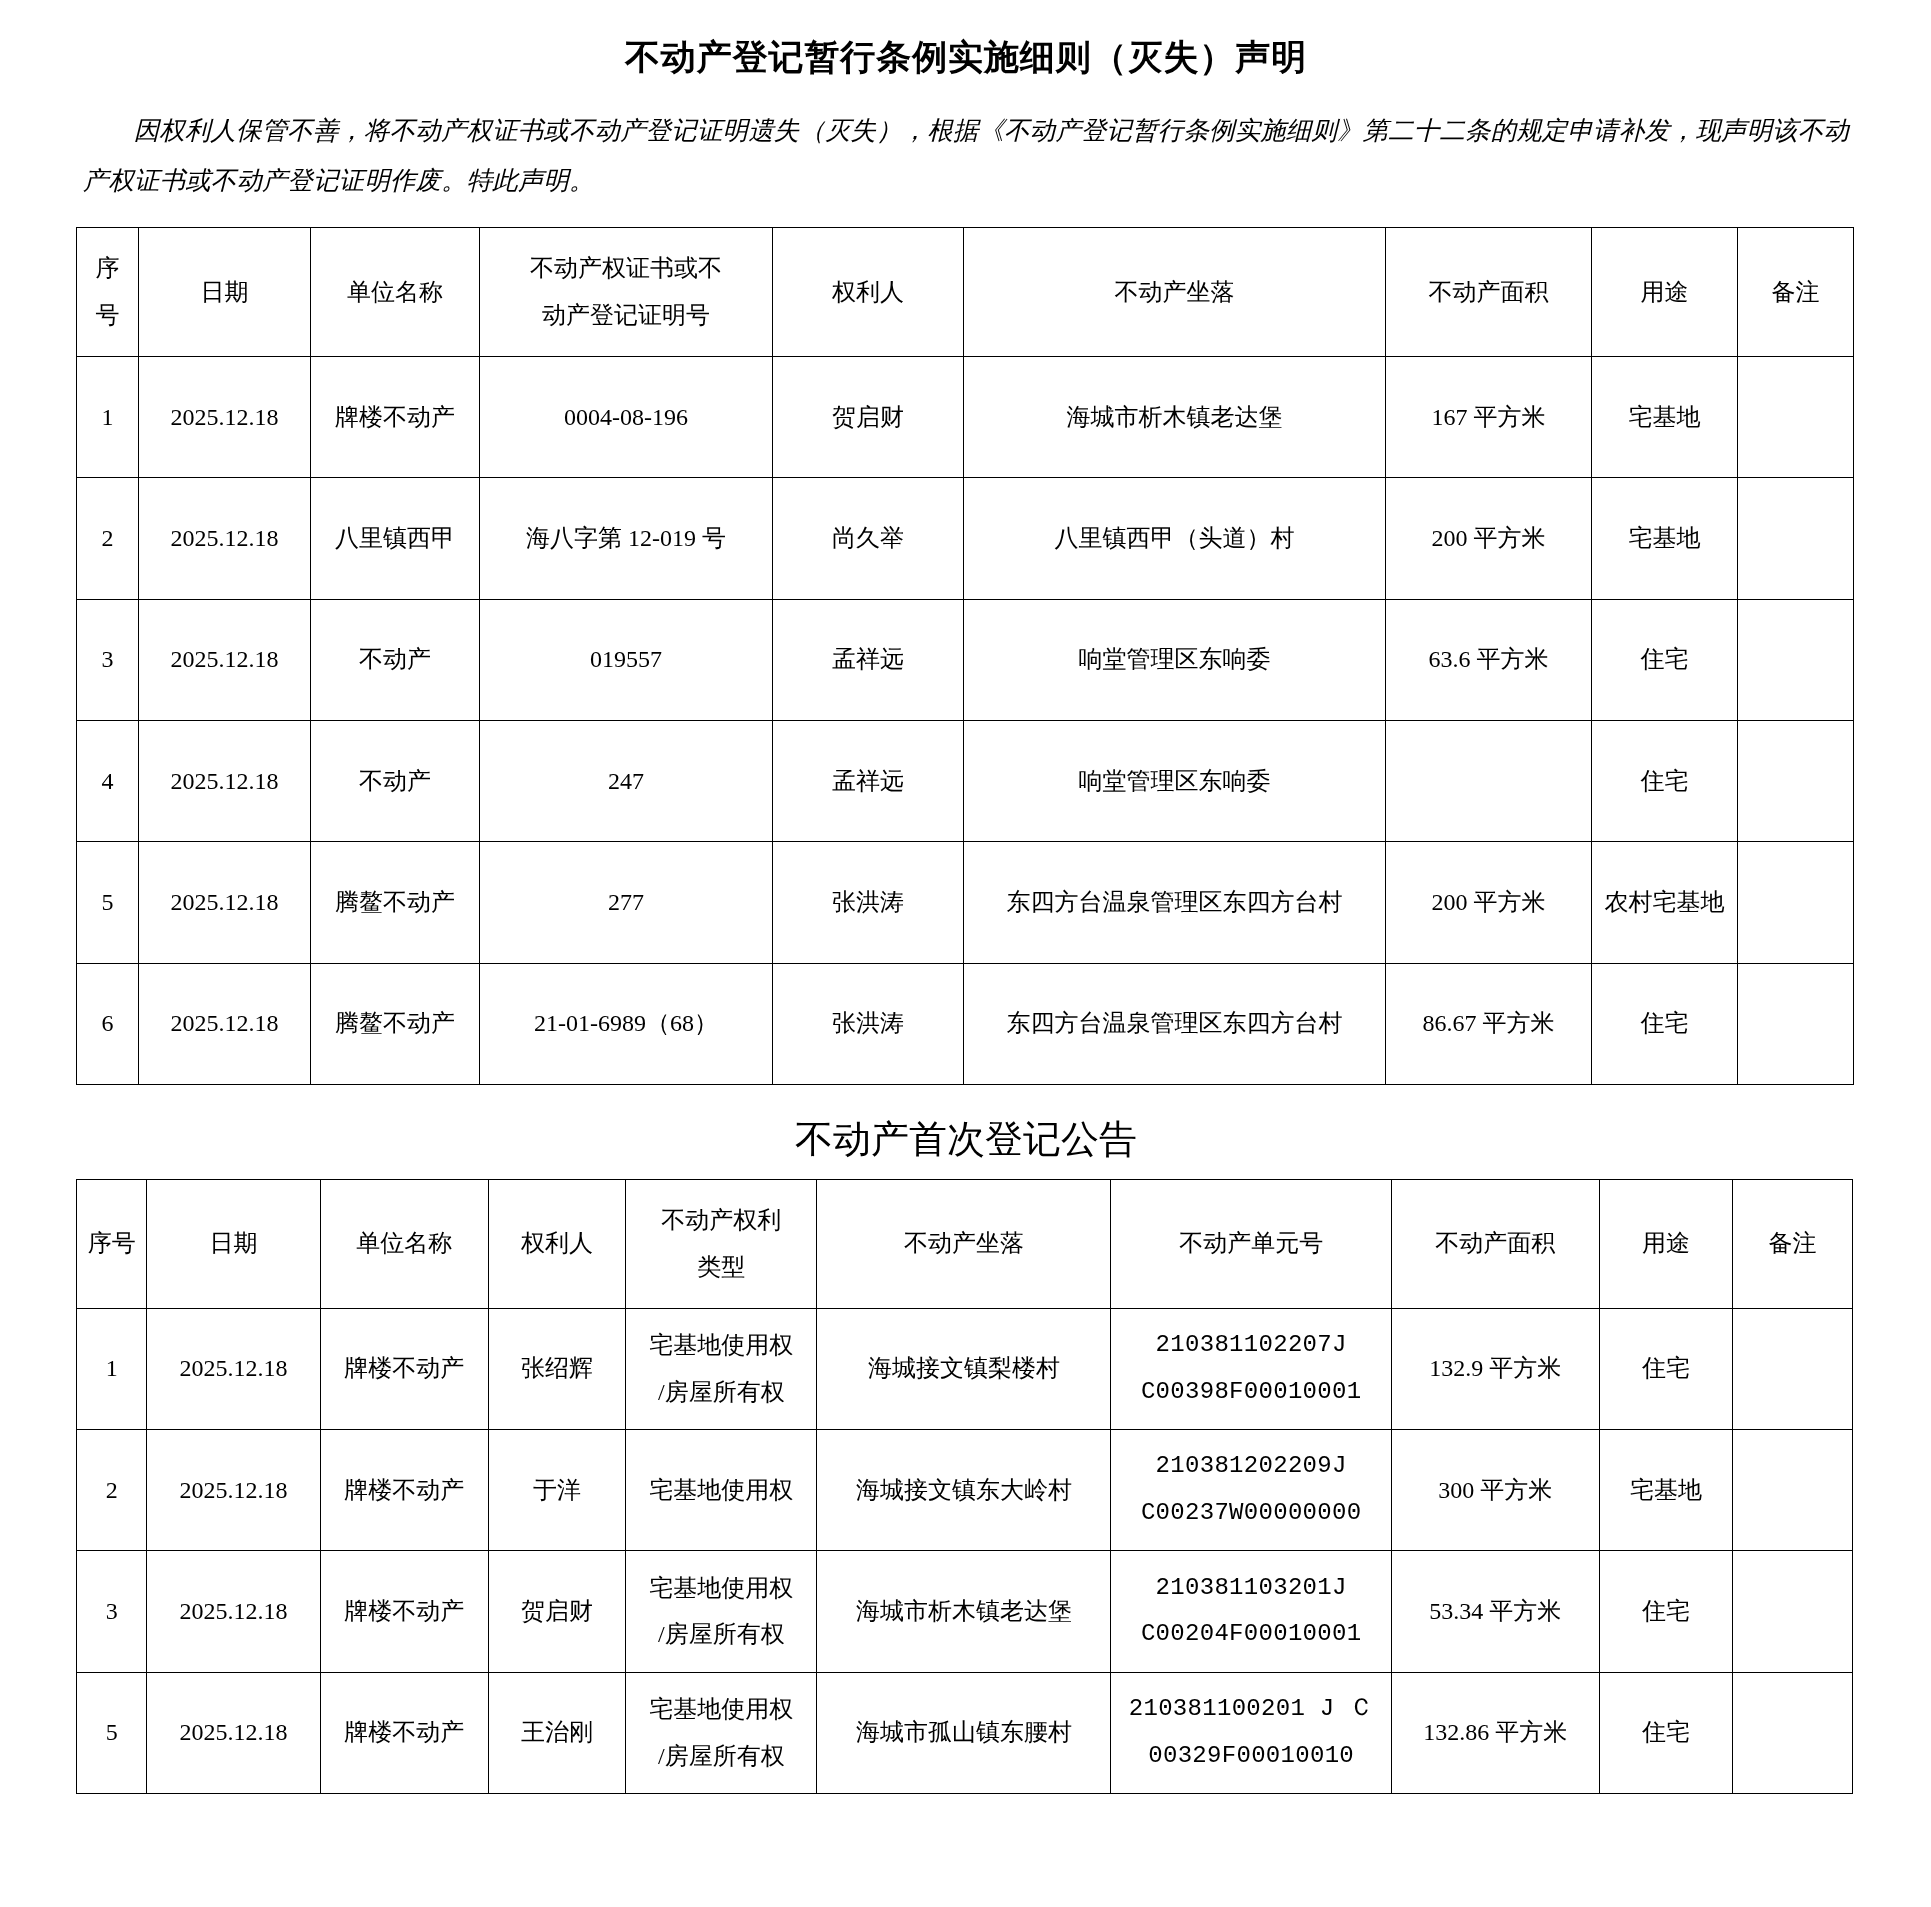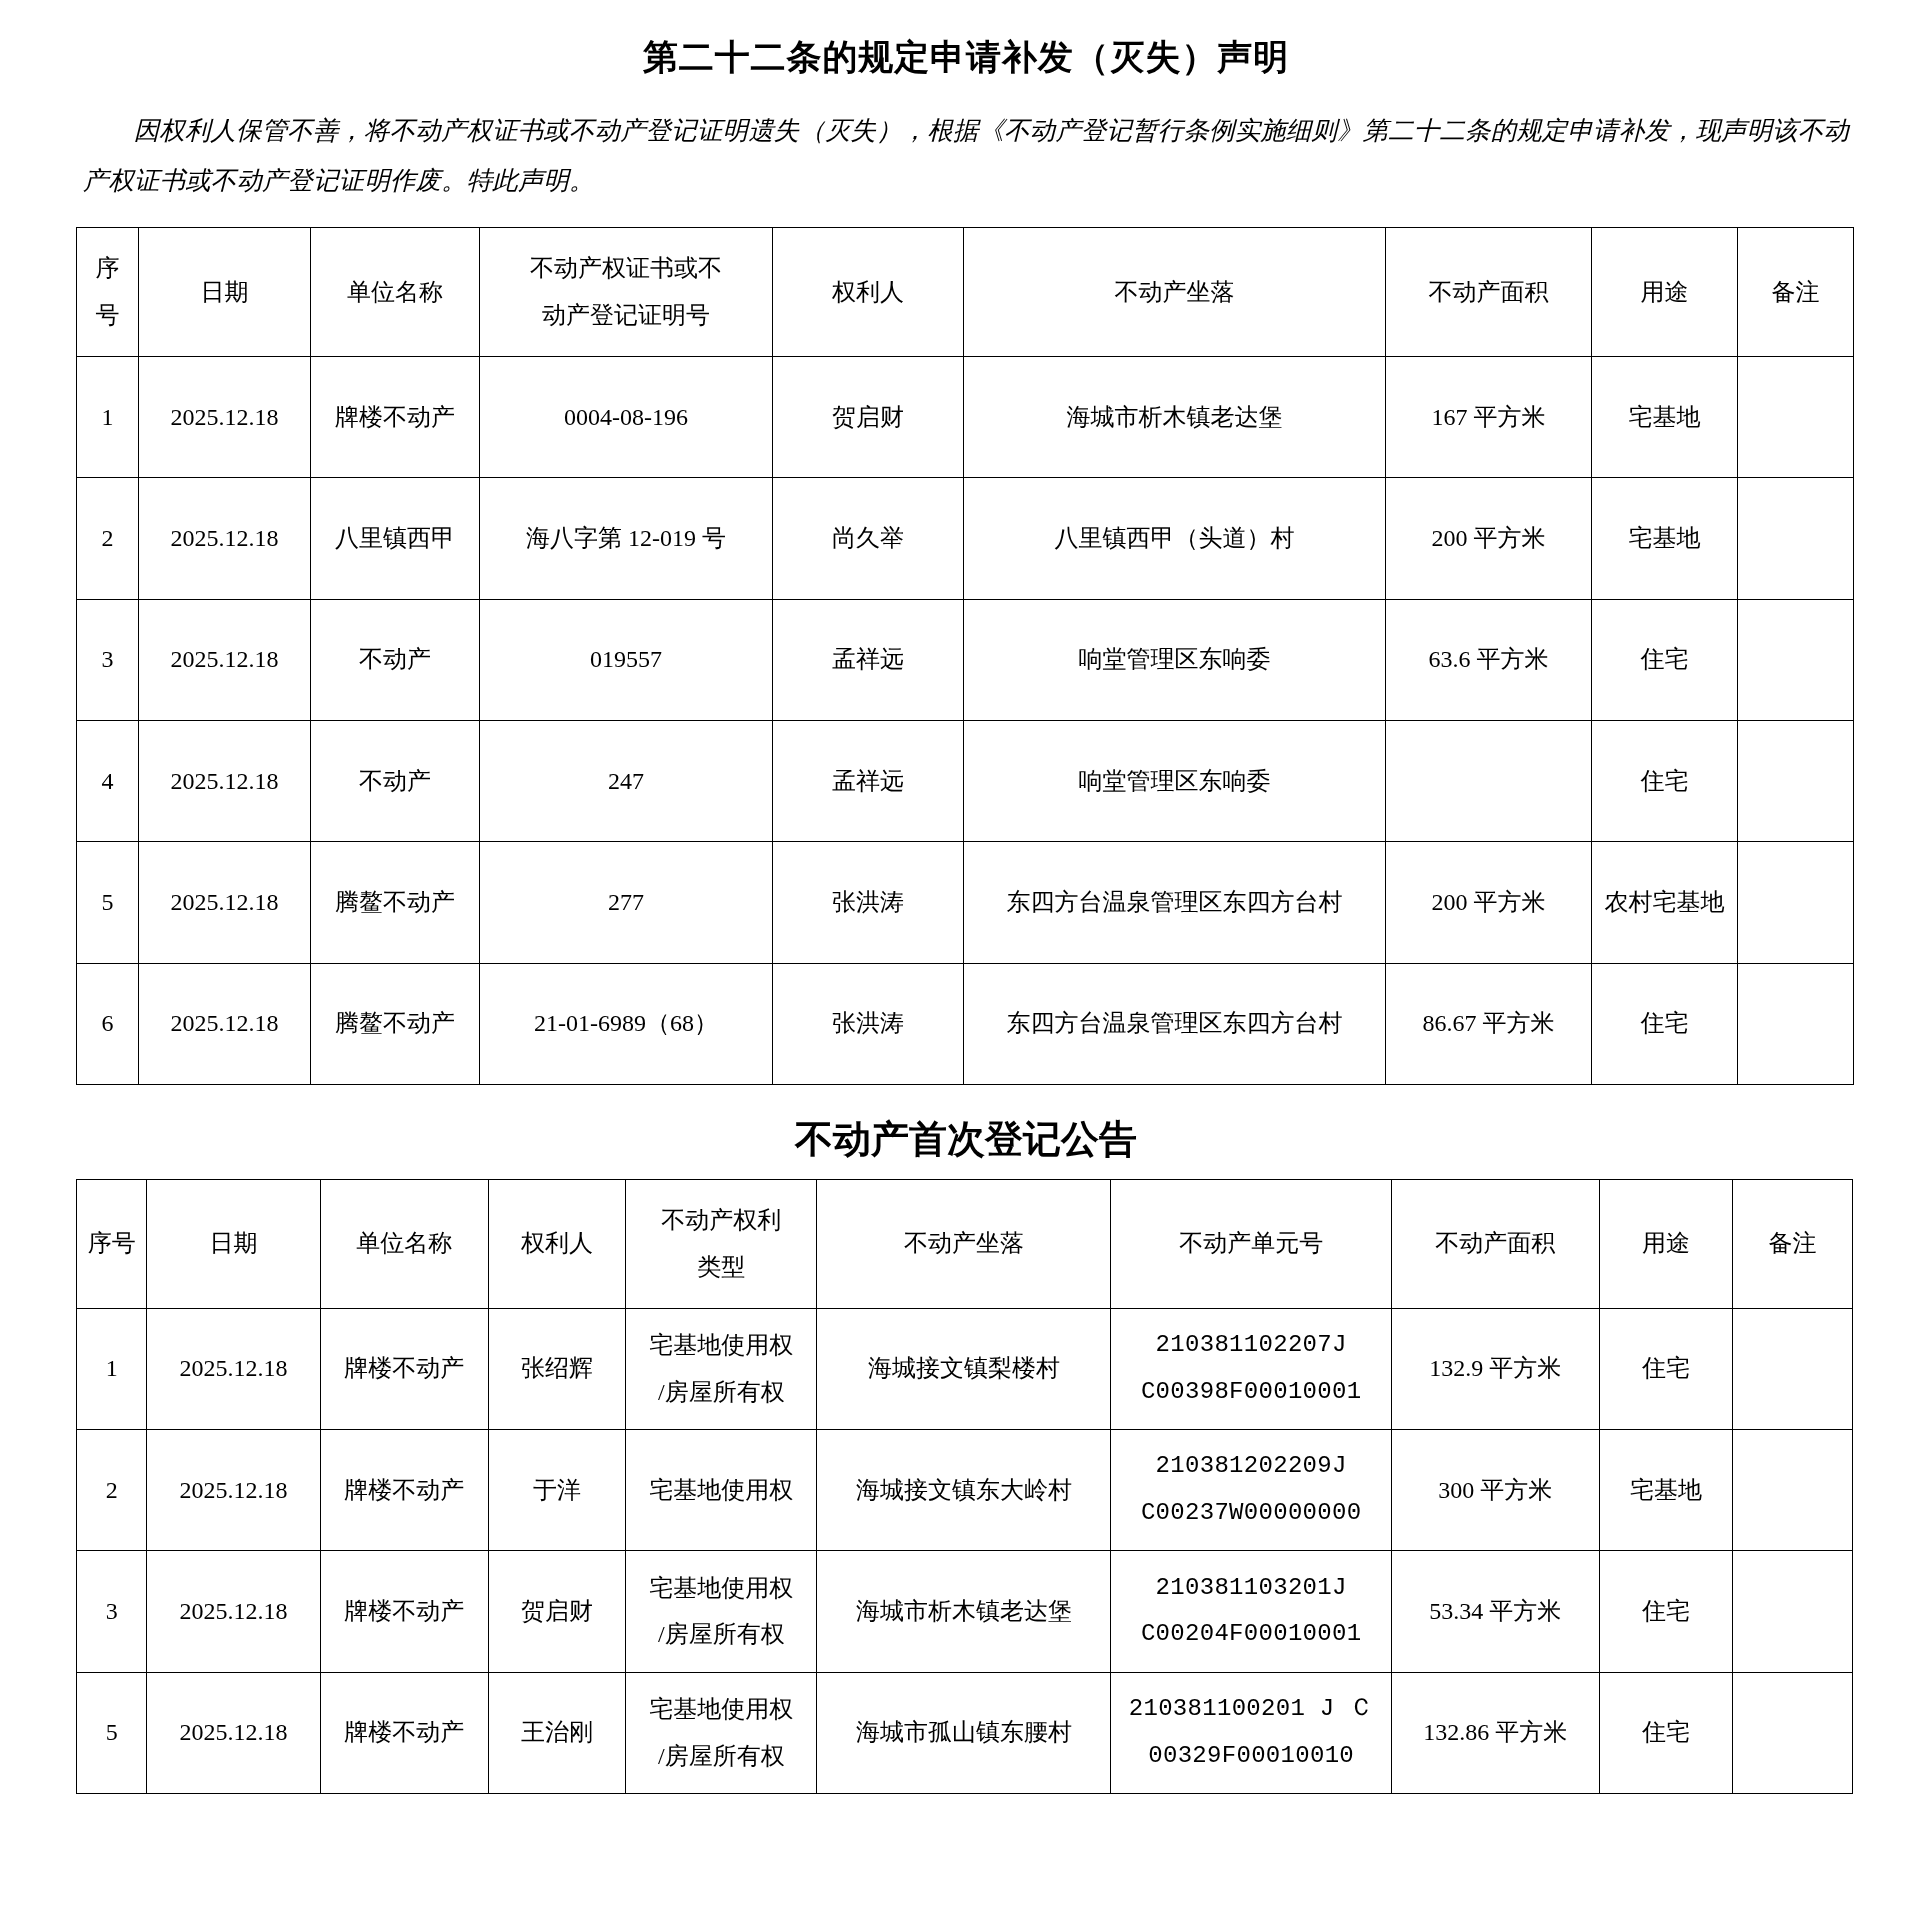--- a/index.html
+++ b/index.html
@@ -24,21 +24,21 @@
     text-align: center;
     font-size: 35px;
     font-weight: bold;
     letter-spacing: 0.9px;
     margin: 19px 0 0 0;
     line-height: 1.3;
   }
   .section-title {
     text-align: center;
     font-size: 38px;
-    font-weight: bold;
+    font-weight: normal;
     margin: 29px 0 5.2px 0;
     line-height: 1.35;
   }
 
   
   .para {
     font-size: 25.4px;
     line-height: 1.95;
     text-align: justify;
     text-align-last: left;
@@ -96,21 +96,21 @@
   .t2 col.d6 { width: 267px; }
   .t2 col.d7 { width: 198px; }
   .t2 col.d8 { width: 127px; }
   .t2 col.d9 { width: 114px; }
 </style>
 </head>
 <body>
 
 <div class="page">
 
-  <h1 class="doc-title">第二十二条的规定申请补发（灭失）声明</h1>
+  <h1 class="doc-title">不动产登记暂行条例实施细则（灭失）声明</h1>
 
   <p class="para">因权利人保管不善，将不动产权证书或不动产登记证明遗失（灭失），根据《不动产登记暂行条例实施细则》第二十二条的规定申请补发，现声明该不动产权证书或不动产登记证明作废。特此声明。</p>
 
   <table class="grid t1">
     <colgroup>
       <col class="c0">
         <col class="c1">
         <col class="c2">
         <col class="c3">
         <col class="c4">

